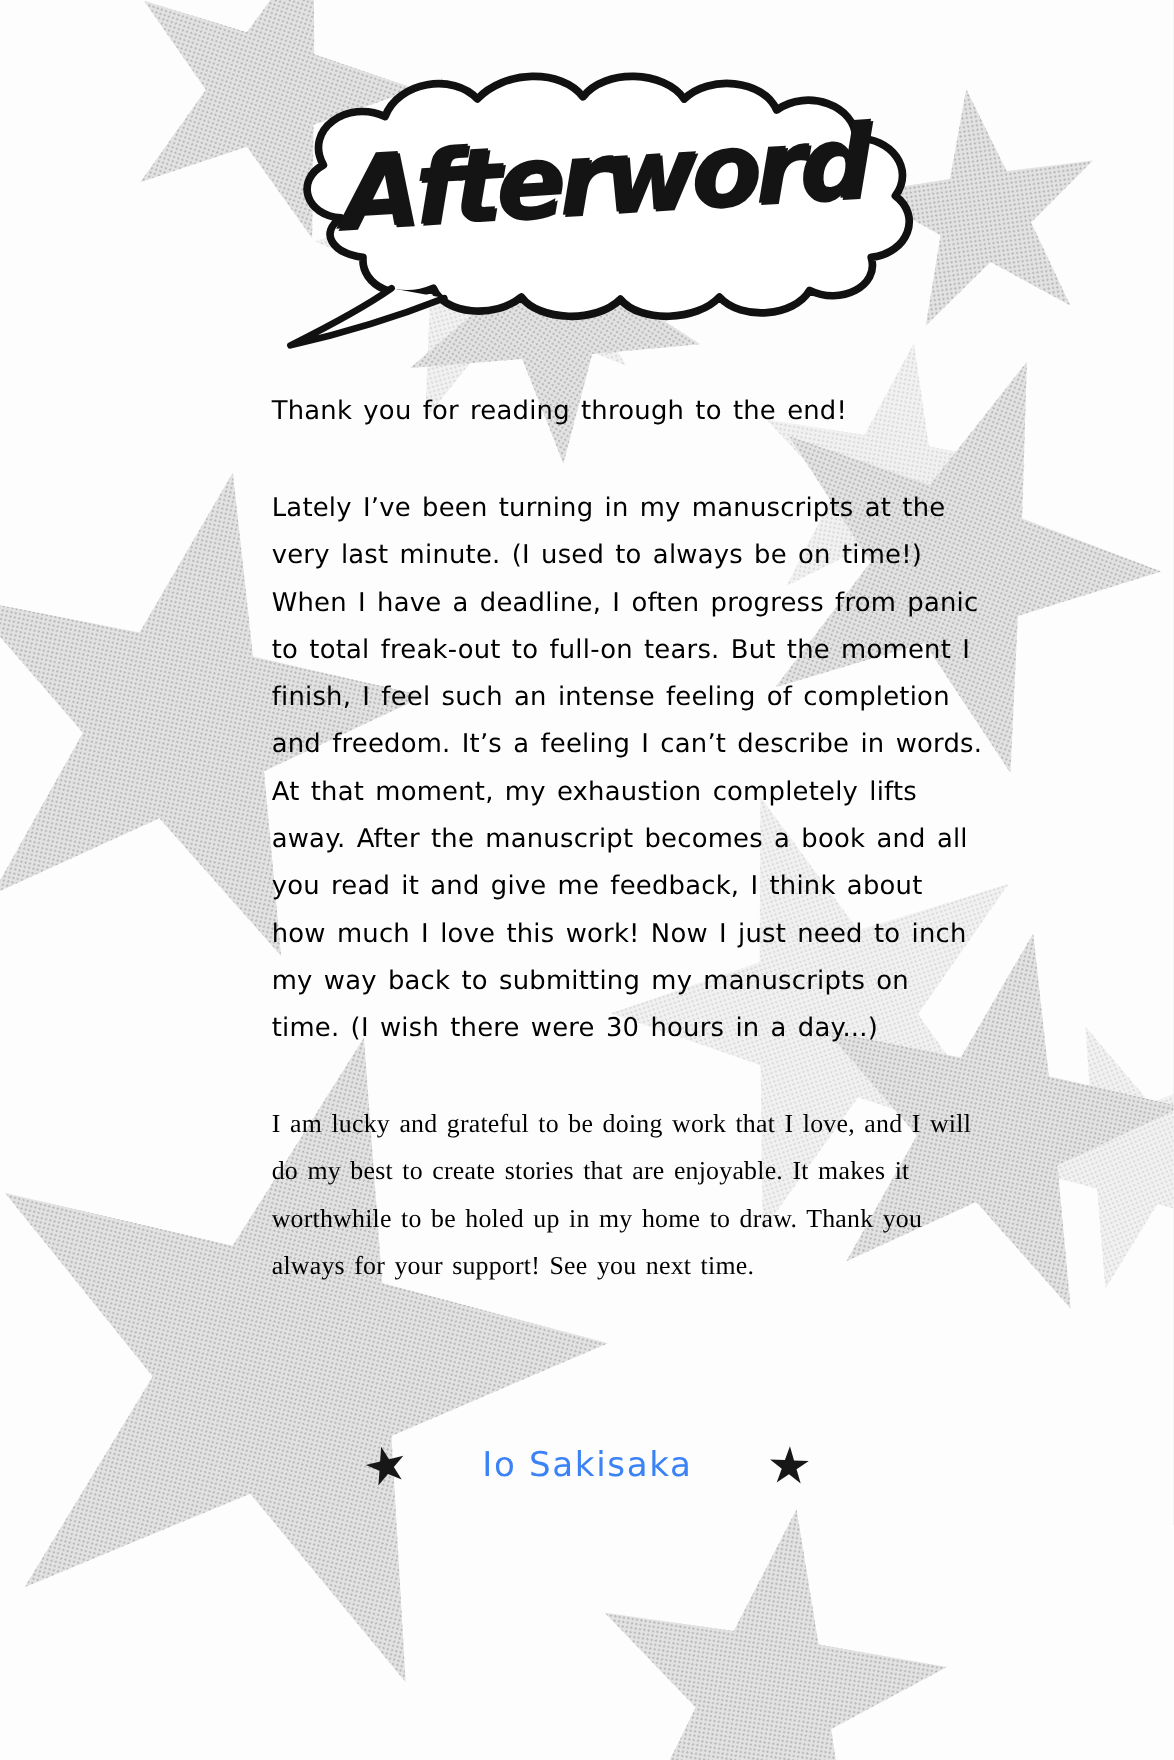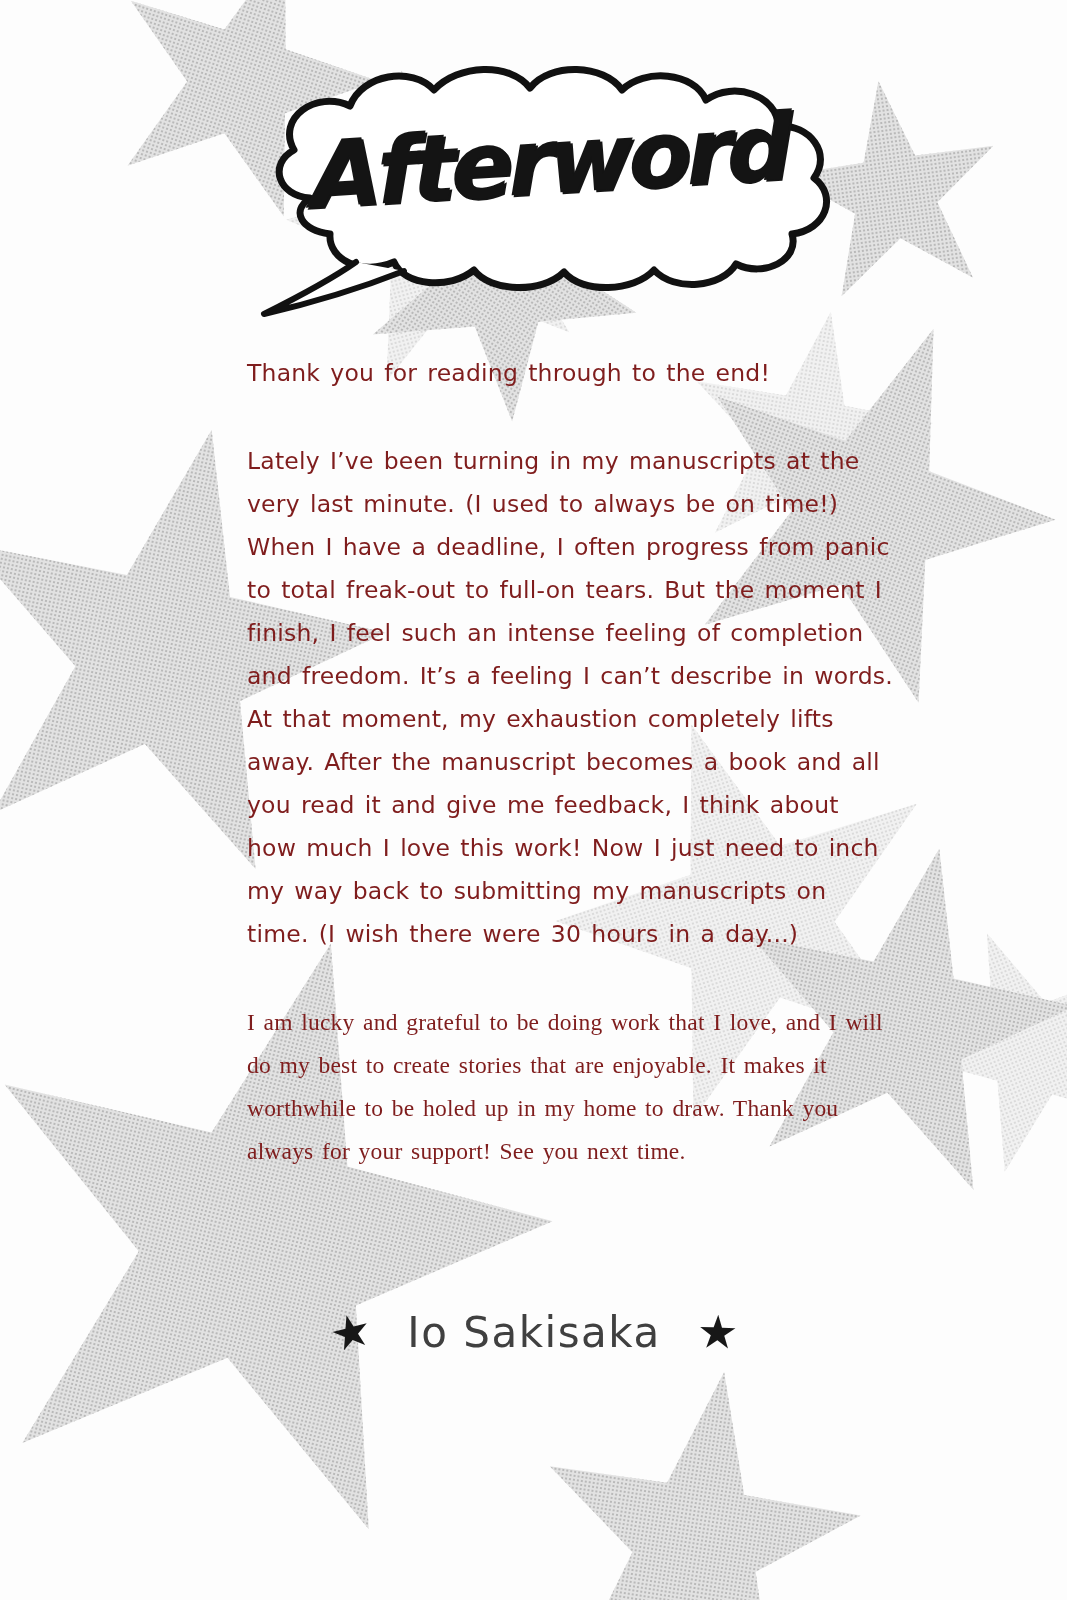--- a/index.html
+++ b/index.html
@@ -48,21 +48,21 @@
     color:#141414;
     transform:rotate(-3.5deg) skewX(-2deg);
     text-shadow:2px 2px 0 #141414;
   }
 
   
   .body-text {
     position:absolute; left:247px; top:352px;
     width:648px;
     z-index:4;
-    color:#7f1d1d;
+    color:#000000;
     font-size:23.5px;
     line-height:43px;
     letter-spacing:0.2px;
     word-spacing:2.5px;
   }
   .body-text p { margin:0 0 45px 0; }
   .body-text p:last-child { margin-bottom:0;font-family:Liberation Serif, serif; }
 
   
   .signature {
@@ -70,21 +70,21 @@
     width:408px; height:64px;
     display:flex; align-items:center; justify-content:space-between;
     z-index:4;
   }
   .sig-star {
     font-size:46px; color:#171717; line-height:1;
   }
   .sig-star.left  { transform:rotate(-14deg); }
   .sig-star.right { transform:rotate(2deg); }
   .sig-name {
-    font-size:42px; color:#404040; letter-spacing:1.5px;
+    font-size:31px; color:#3b82f6; letter-spacing:1.5px;
   }
 </style>
 </head>
 <body>
 
 <div class="page">
 
   <div class="star tone-b" style="left:290px; top:65px;  width:300px; height:300px; transform:rotate(-15deg);"></div>
   <div class="star tone-b" style="left:690px; top:310px; width:240px; height:240px; transform:rotate(10deg);"></div>
   <div class="star tone-b" style="left:560px; top:715px; width:380px; height:380px; transform:rotate(-18deg);"></div>

